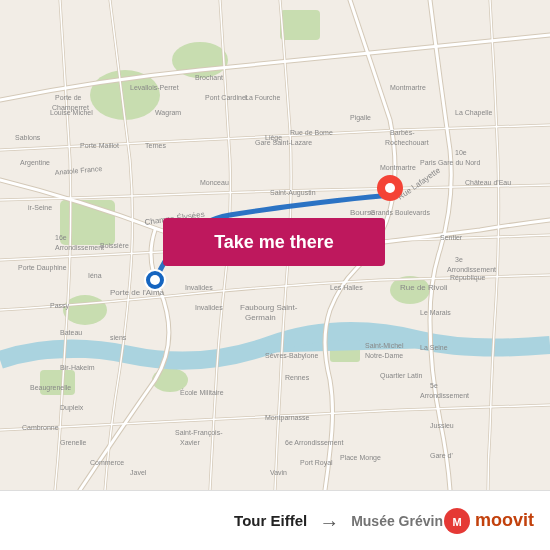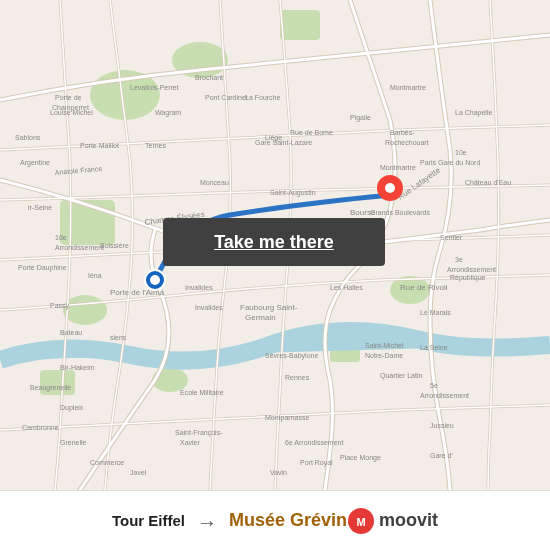--- a/index.html
+++ b/index.html
@@ -26,32 +26,31 @@
       width: 100%; height: 100%;
     }
 
     
     #take-me-there-btn {
       position: absolute;
       top: 218px;
       left: 163px;
       width: 222px;
       height: 48px;
-      background: #404040;
+      background: #be185d;
       color: white;
       border: none;
       border-radius: 4px;
       font-size: 18px;
       font-weight: bold;
       cursor: pointer;
       display: flex;
       align-items: center;
       justify-content: center;
       z-index: 10;
-      text-decoration: underline;
     }
 
     
     .route-path {
       fill: none;
       stroke: #1565c0;
       stroke-width: 5;
       stroke-linecap: round;
       stroke-linejoin: round;
       opacity: 0.9;
@@ -76,55 +75,55 @@
     
     #bottom-bar {
       position: absolute;
       bottom: 0;
       left: 0;
       width: 550px;
       height: 60px;
       background: white;
       display: flex;
       align-items: center;
-      justify-content: center;
+      justify-content: flex-end;
       padding: 0 16px;
       border-top: 1px solid #ddd;
       z-index: 10;
       margin-top: 20px;
     }
 
     #from-label {
       font-size: 15px;
       font-weight: bold;
       color: #222;
     }
 
     #arrow-icon {
       font-size: 20px;
       color: #555;
       margin: 0 12px;
     }
 
     #to-label {
-      font-size: 18px;
+      font-size: 14px;
       font-weight: bold;
-      color: #a16207;
+      color: #737373;
     }
 
     #moovit-logo {
       display: flex;
       align-items: center;
       gap: 4px;
     }
 
     #moovit-text {
       font-size: 18px;
       font-weight: bold;
-      color: #404040;
+      color: #c2410c;
     }
 
     #moovit-icon {
       width: 28px;
       height: 28px;
     }
 
     .road {
       fill: none;
       stroke: white;

